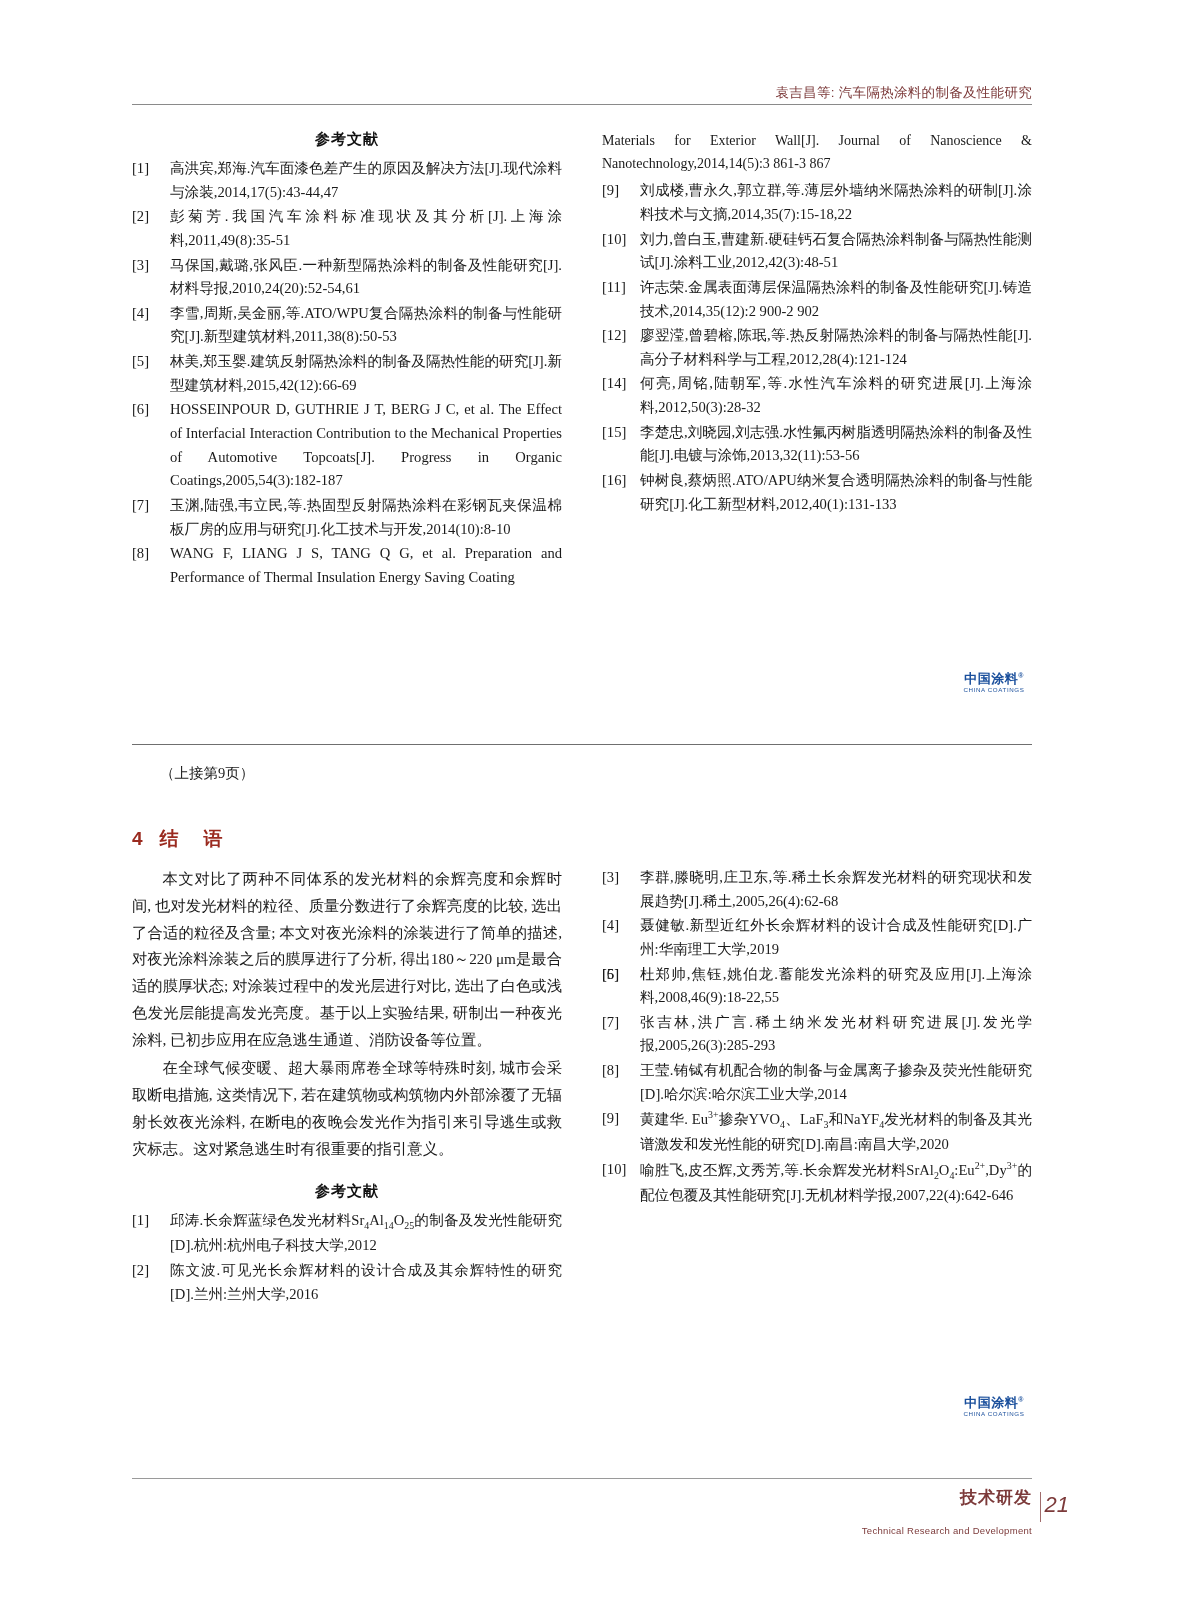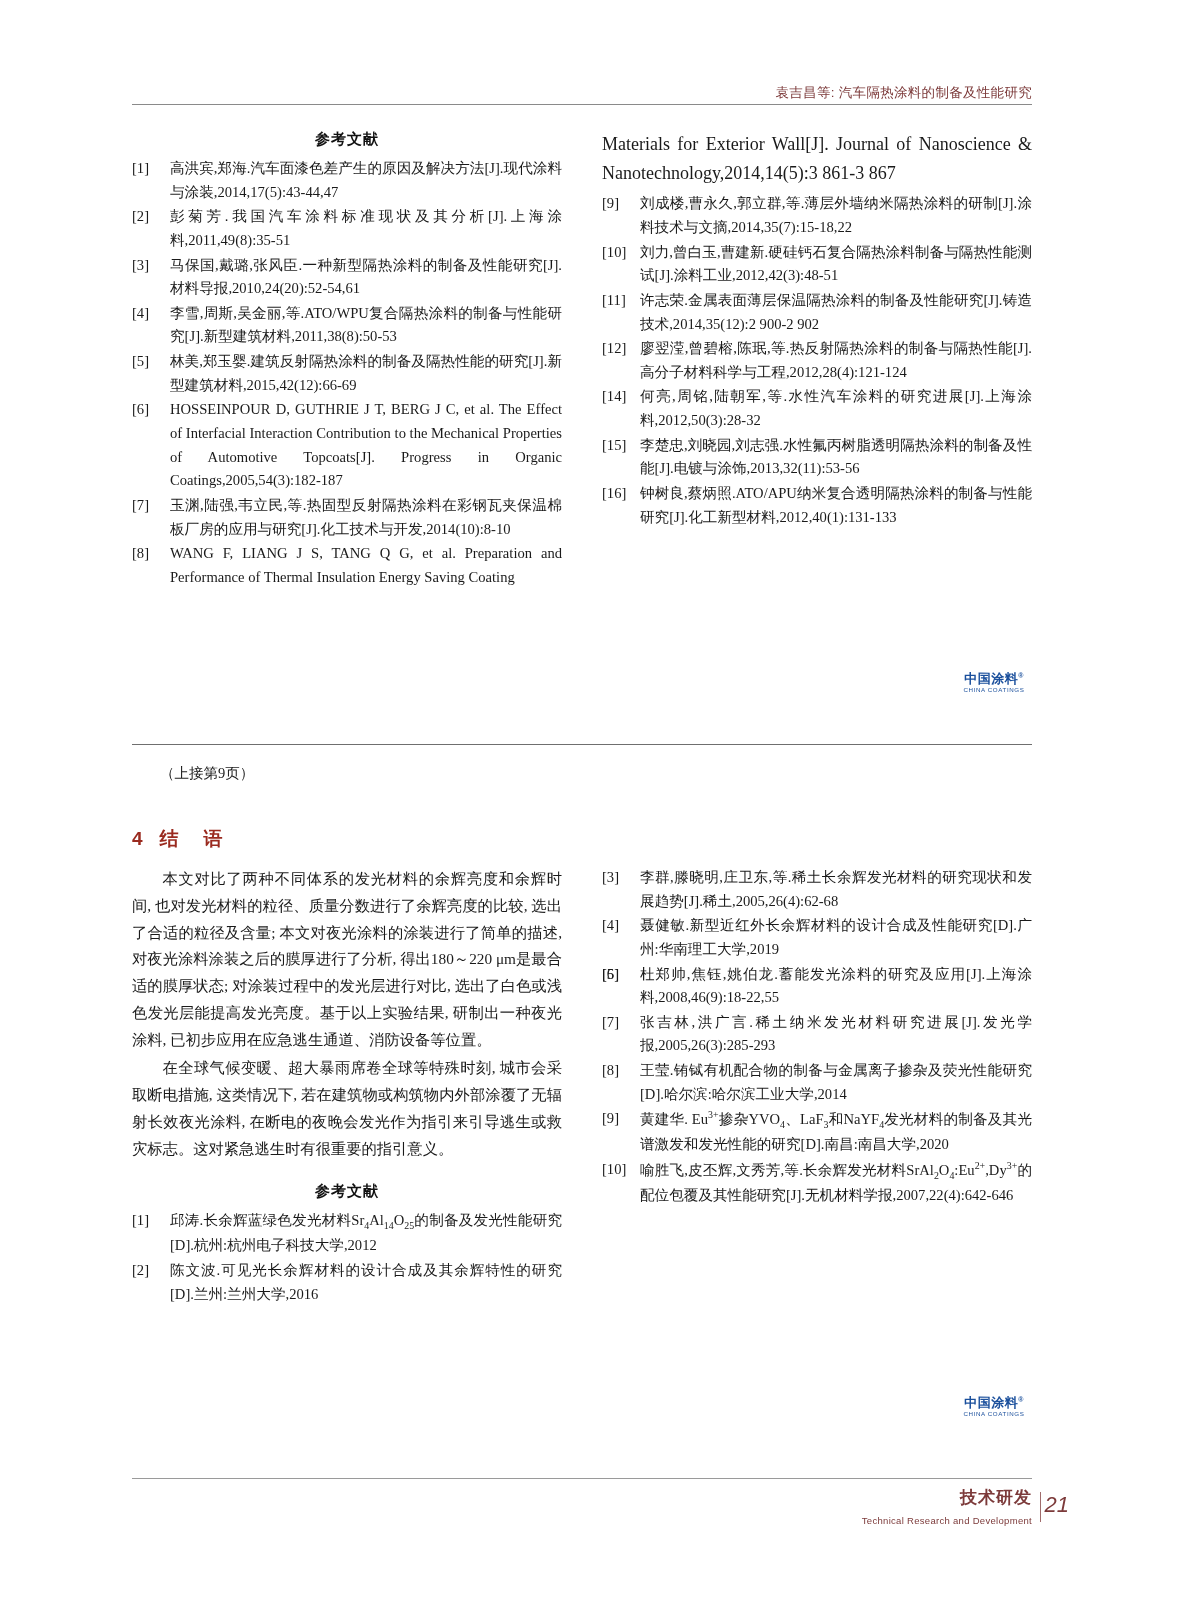--- a/index.html
+++ b/index.html
@@ -75,21 +75,21 @@
   }
   ul.reflist li .num {
     position: absolute;
     left: 0;
     top: 0;
     width: 34px;
     text-align: left;
     font-size: 14.6px;
   }
   .cont-para {
-    font-size: 18px;
+    font-size: 14px;
     line-height: 1.62;
     text-align: justify;
   }
 
   
   .article-rule {
     position: absolute;
     left: 132px;
     top: 744px;
     width: 900px;
@@ -170,21 +170,21 @@
   .footer .zh {
     color: #7c3a3a;
     font-size: 17px;
     font-weight: bold;
     letter-spacing: 1px;
   }
   .footer .en {
     color: #7c3a3a;
     font-size: 9.5px;
     letter-spacing: 0.3px;
-    margin-top: 6px;
+    margin-top: 16px;
   }
   .page-no {
     position: absolute;
     right: 118px;
     top: 1492px;
     font-family: "Liberation Sans", sans-serif;
     color: #7c3a3a;
     font-size: 22px;
     font-style: italic;
   }

